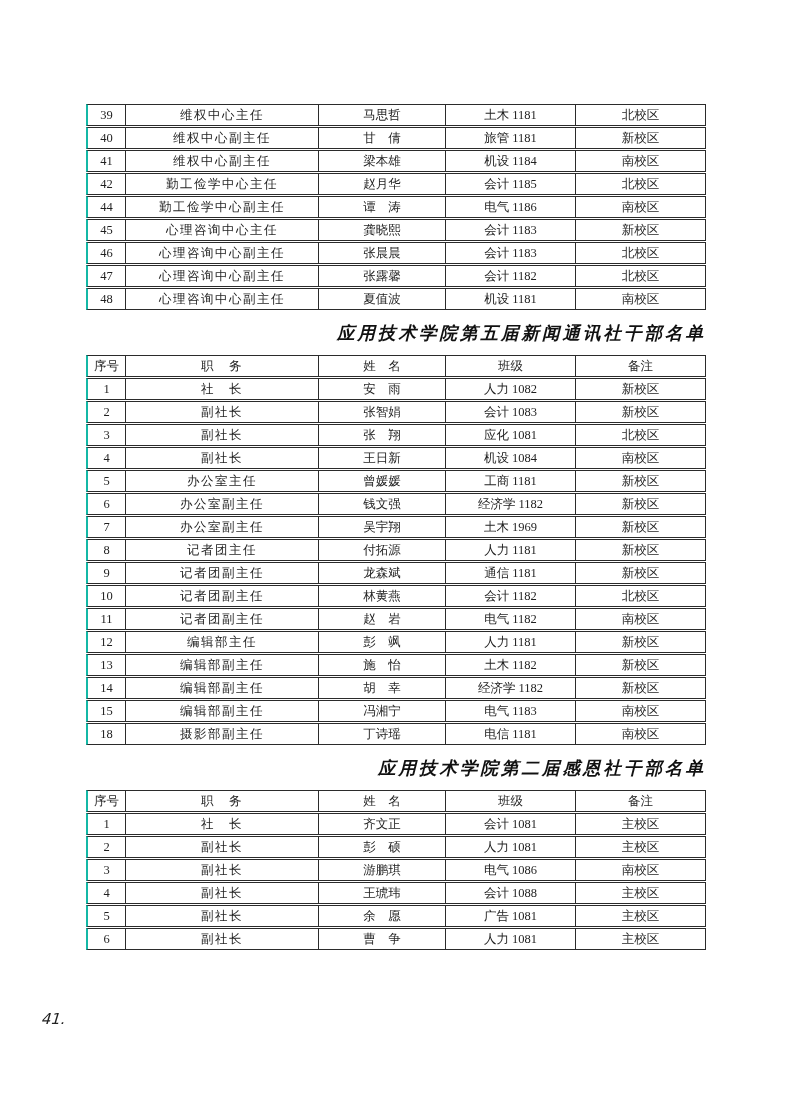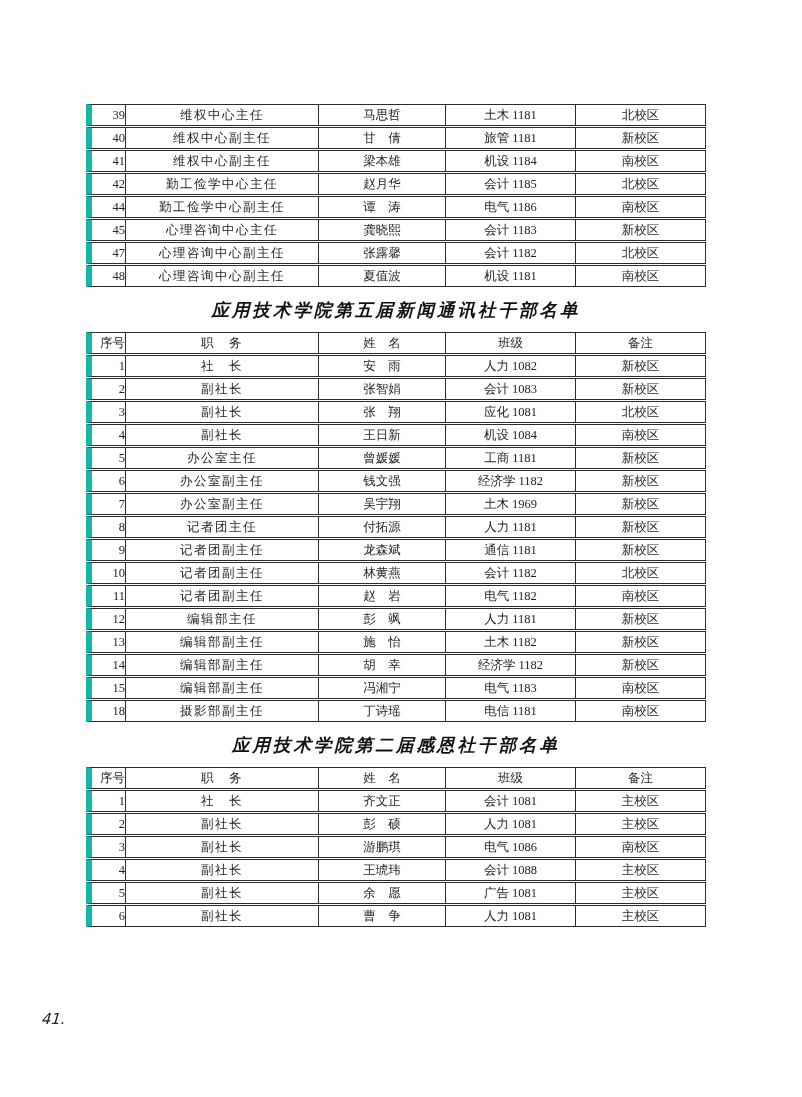--- a/index.html
+++ b/index.html
@@ -39,31 +39,30 @@
     line-height: 20px;
     padding: 0;
     text-align: center;
     vertical-align: middle;
     font-size: 12.5px;
     font-weight: normal;
     white-space: nowrap;
     overflow: hidden;
   }
   table.roster th:first-child, table.roster td:first-child {
-    border-left: 6px solid #14b8a6;
-    text-align: right;
+    border-left: 2px solid #14b8a6;
   }
   table.roster td:nth-child(2), table.roster th:nth-child(2) {
     letter-spacing: 1.5px;
   }
   .section-title {
     margin: 9px 0 8px 0;
     height: 26px;
     line-height: 26px;
-    text-align: center;
+    text-align: right;
     font-size: 17.5px;
     font-weight: bold;
     font-style: italic;
     letter-spacing: 3px;
     color: #111;
     font-family: "Liberation Serif", "DejaVu Serif", serif;
   }
   .page-number {
     position: absolute;
     left: 42px;
@@ -123,20 +122,27 @@
           <td>谭　涛</td>
           <td>电气 1186</td>
           <td>南校区</td>
         </tr>
         <tr>
           <td>45</td>
           <td>心理咨询中心主任</td>
           <td>龚晓熙</td>
           <td>会计 1183</td>
           <td>新校区</td>
+        </tr>
+        <tr>
+          <td>46</td>
+          <td>心理咨询中心副主任</td>
+          <td>张晨晨</td>
+          <td>会计 1183</td>
+          <td>北校区</td>
         </tr>
         <tr>
           <td>47</td>
           <td>心理咨询中心副主任</td>
           <td>张露馨</td>
           <td>会计 1182</td>
           <td>北校区</td>
         </tr>
         <tr>
           <td>48</td>

